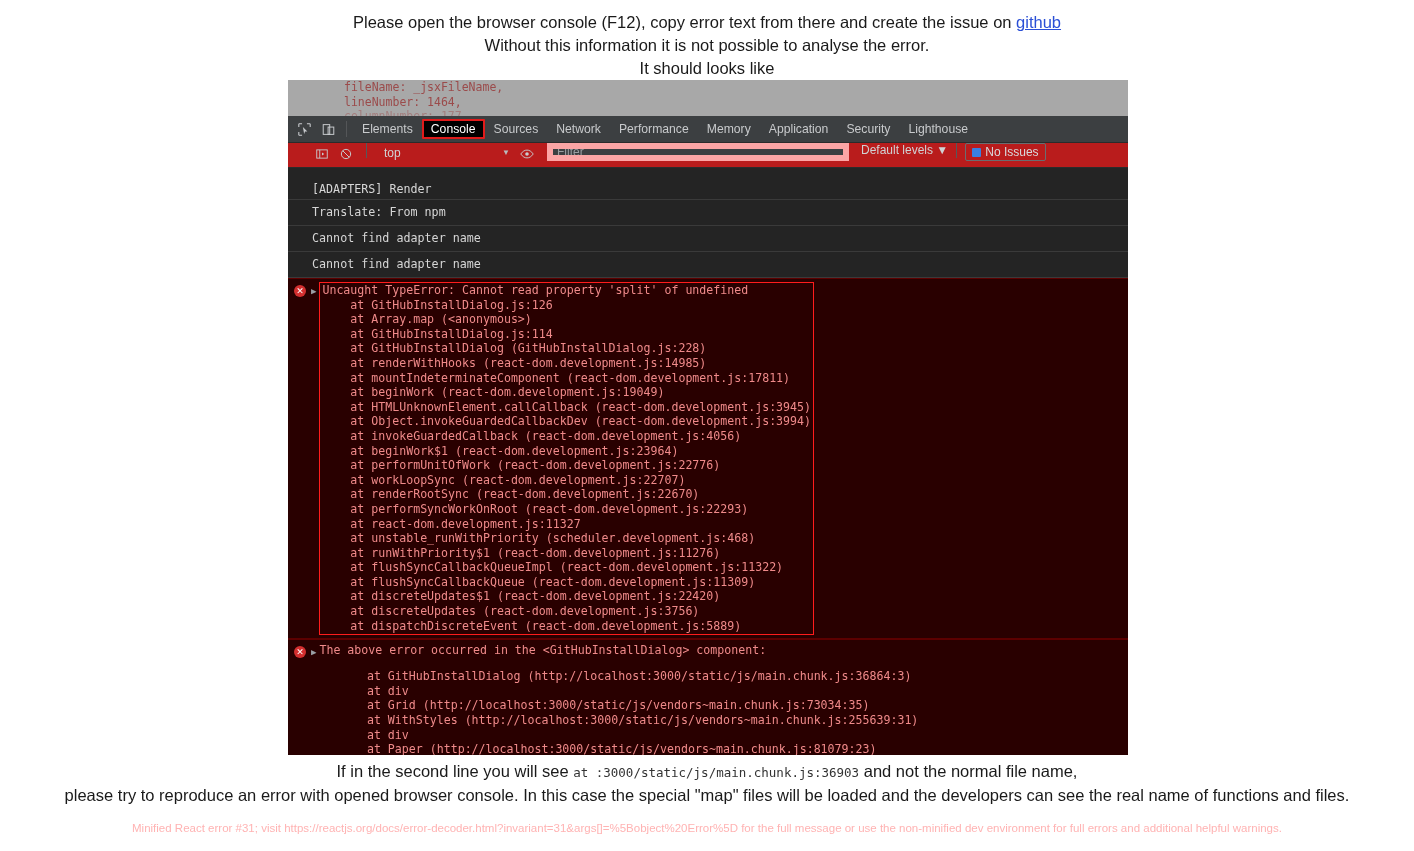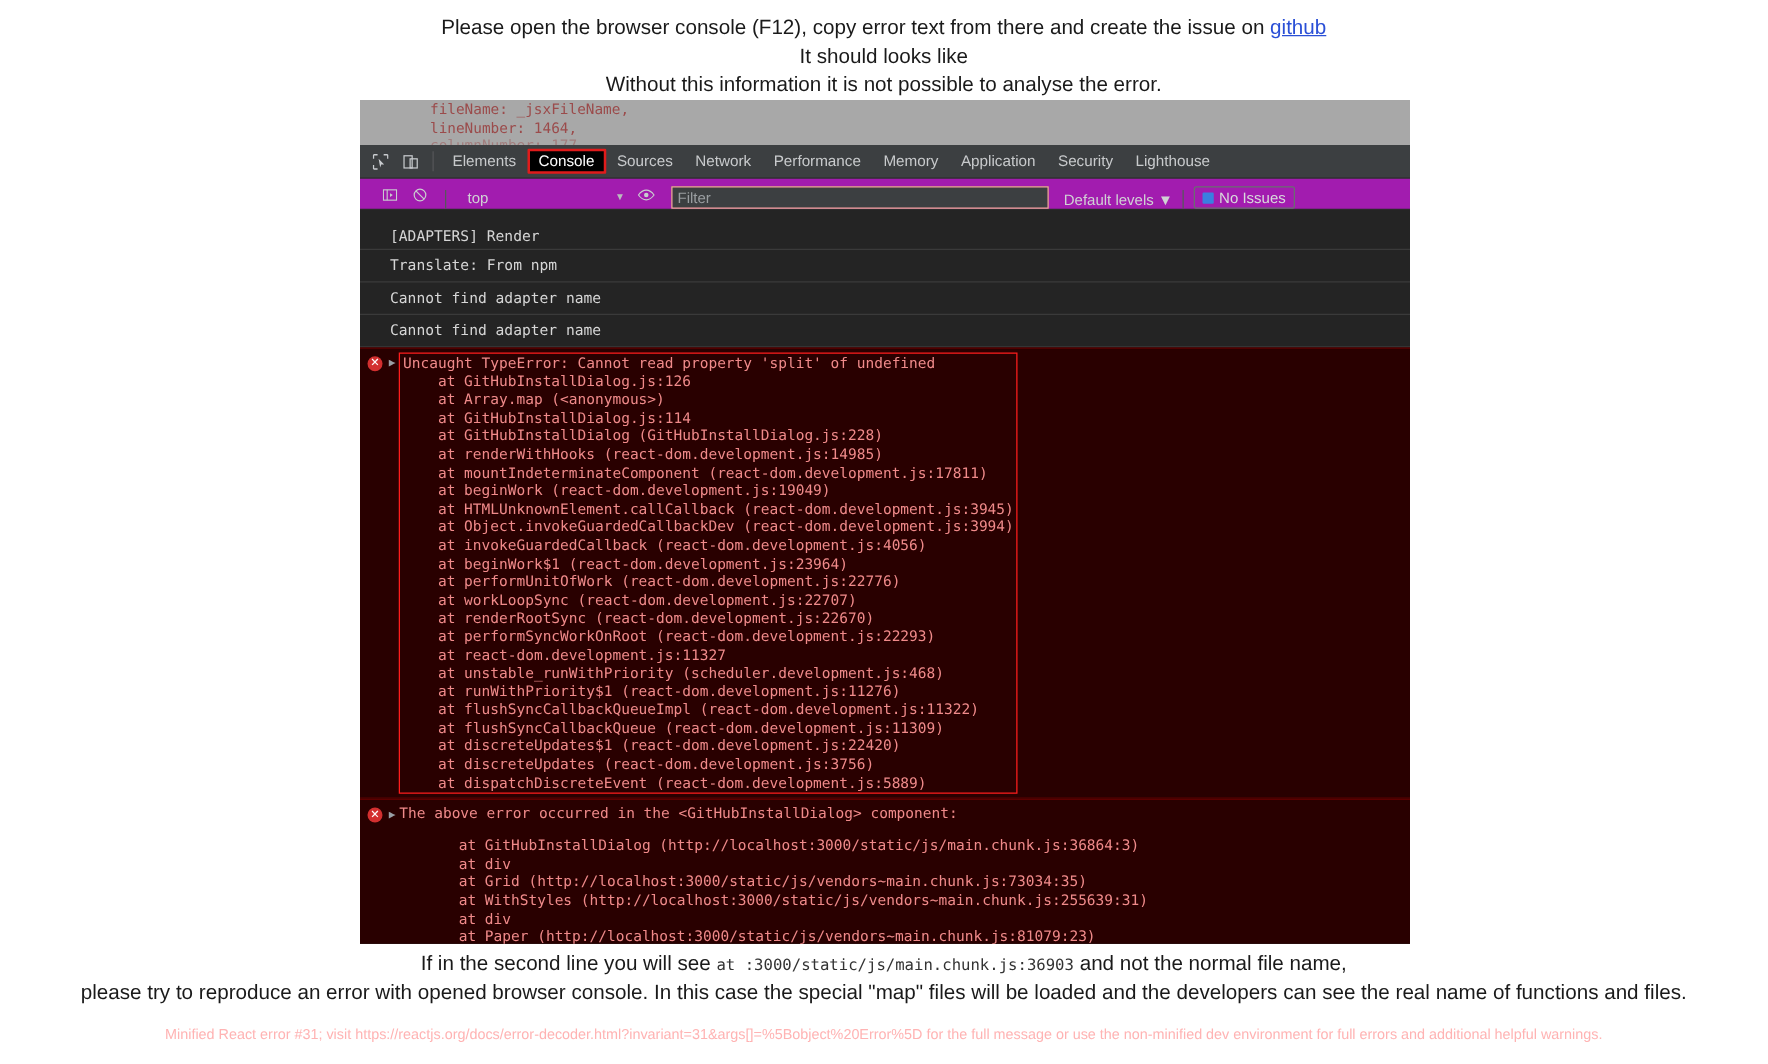--- a/index.html
+++ b/index.html
@@ -94,25 +94,25 @@
     color: #ffffff;
     background: #000000;
     border: 2px solid #e01b1b;
     padding: 1px 7px;
     border-radius: 1px;
   }
 
   
   .filterbar {
     display: flex;
-    align-items: flex-end;
+    align-items: flex-start;
     height: 25px;
-    background: #a21caf;
+    background: #b91c1c;
     border-bottom: 1px solid #2b2b2b;
-    padding-left: 12px;
+    padding-left: 22px;
     box-sizing: border-box;
   }
   .ctx-select {
     display: flex;
     align-items: center;
     justify-content: space-between;
     width: 136px;
     height: 19px;
     margin-left: 4px;
     padding: 0 5px;
@@ -121,21 +121,21 @@
     font-size: 12px;
     color: #d0d2d4;
   }
   .ctx-select .caret { font-size: 8px; color: #b9bbbd; }
   .filter-input {
     flex: none;
     width: 302px;
     height: 18px;
     margin-left: 8px;
     background: #3c3f41;
-    border: 1px solid #fca5a5;
+    border: 6px solid #fca5a5;
     color: #9a9ea1;
     font-family: "Liberation Sans", sans-serif;
     font-size: 12px;
     padding: 0 4px;
     box-sizing: border-box;
     line-height: 16px;
     outline: none;
   }
   .filter-input::placeholder { color: #9a9ea1; opacity: 1; }
   .levels {
@@ -267,22 +267,22 @@
     white-space: nowrap;
   }
 </style>
 </head>
 <body>
 
 <div class="page">
 
   <div class="intro">
     <div class="line"><span>Please open the browser console (F12), copy error text from there and create the issue on </span><a class="link" href="#">github</a></div>
+    <div class="line">Without this information it is not possible to analyse the error.</div>
     <div class="line">It should looks like</div>
-    <div class="line">Without this information it is not possible to analyse the error.</div>
   </div>
 
   <div class="devtools">
 
     <div class="code-strip">
       <div class="cl">fileName: _jsxFileName,</div>
       <div class="cl">lineNumber: 1464,</div>
       <div class="cl fade">columnNumber: 177</div>
     </div>
 

